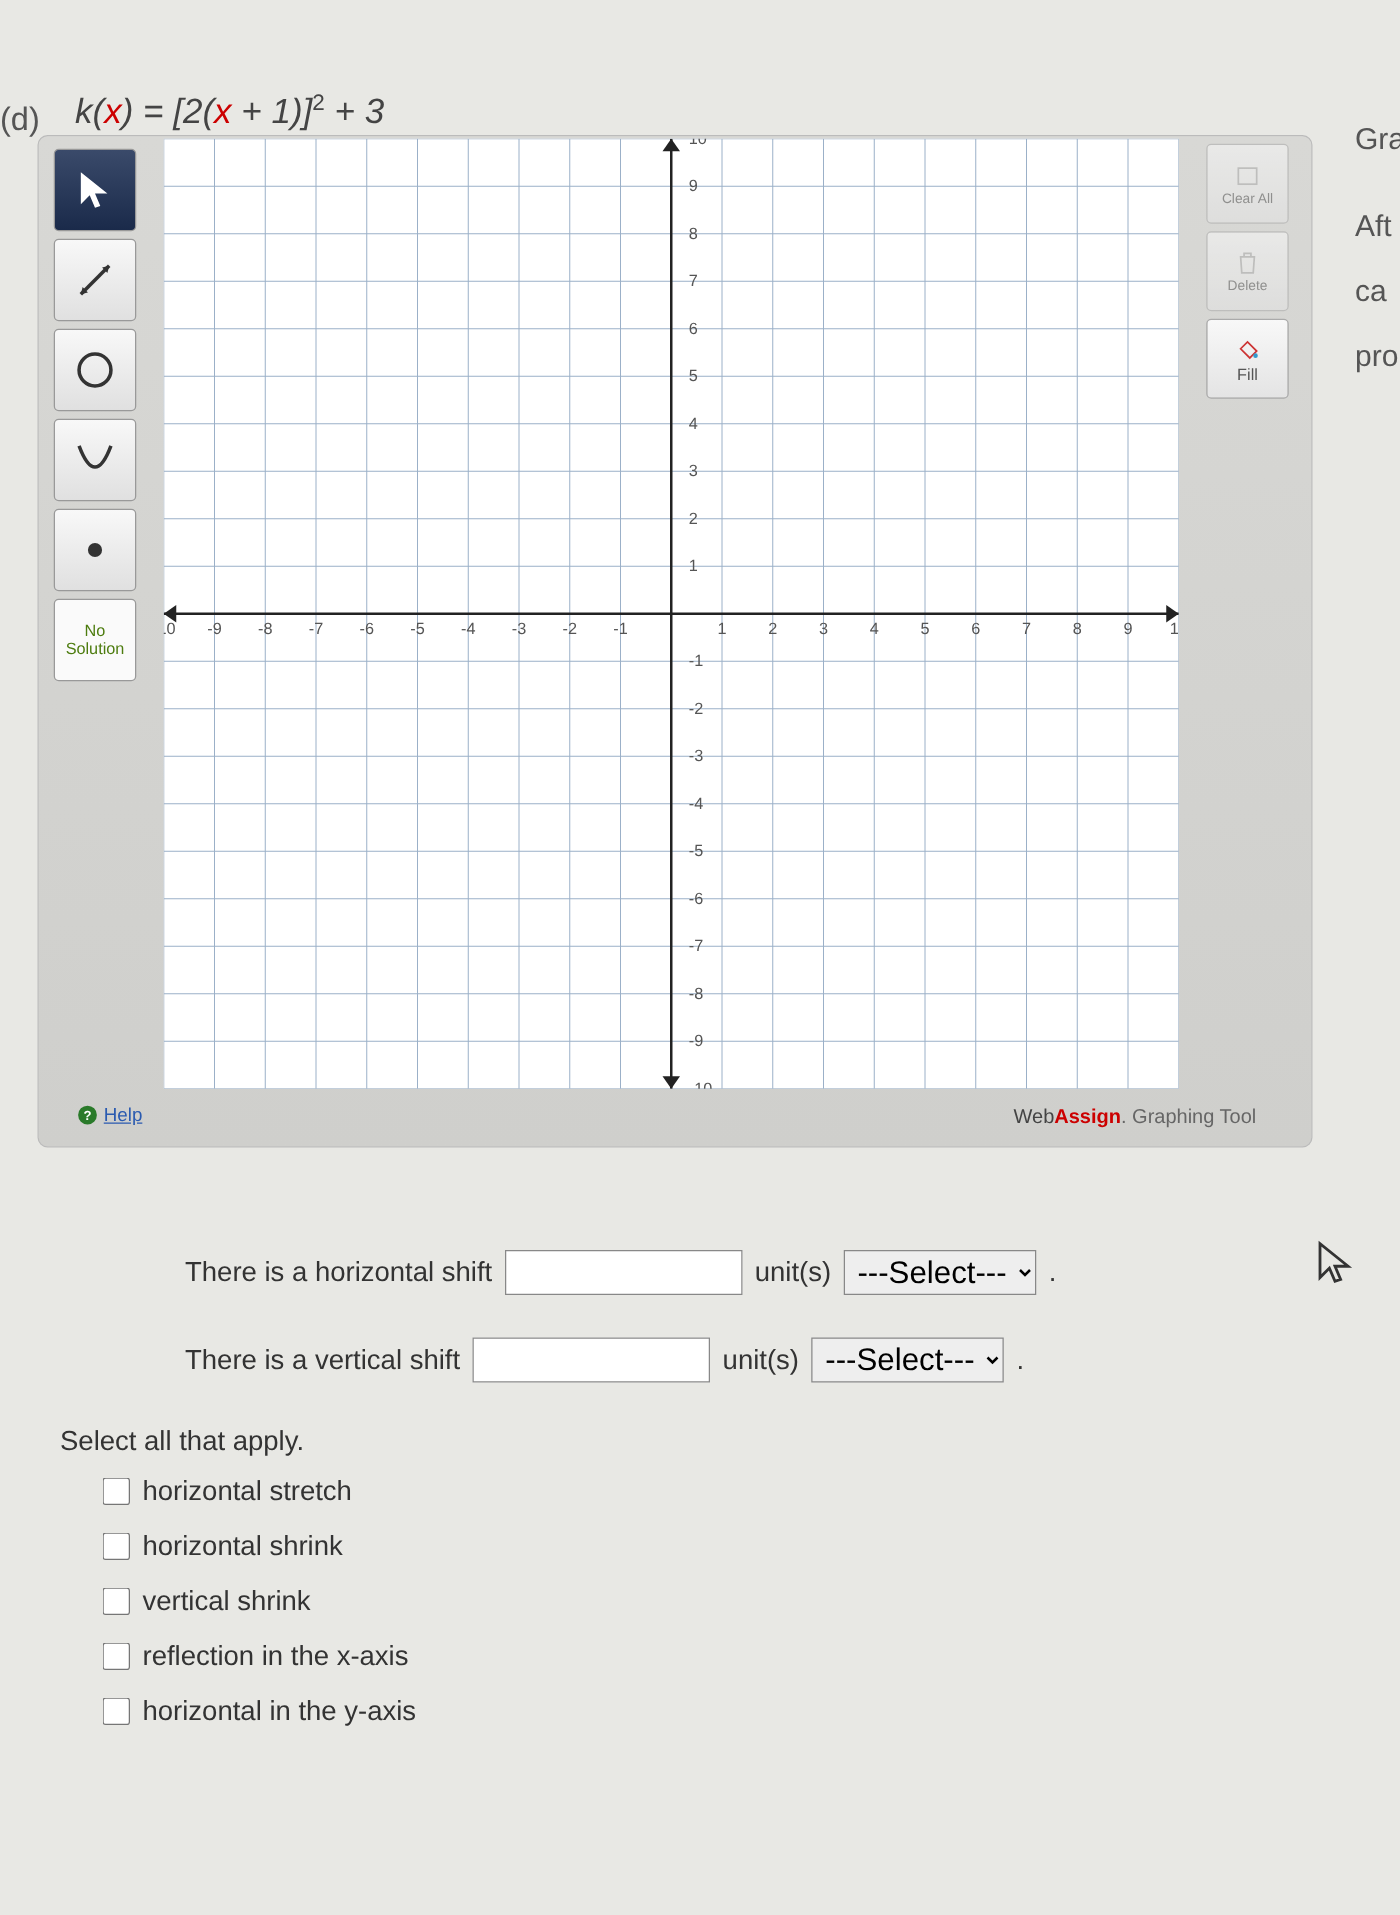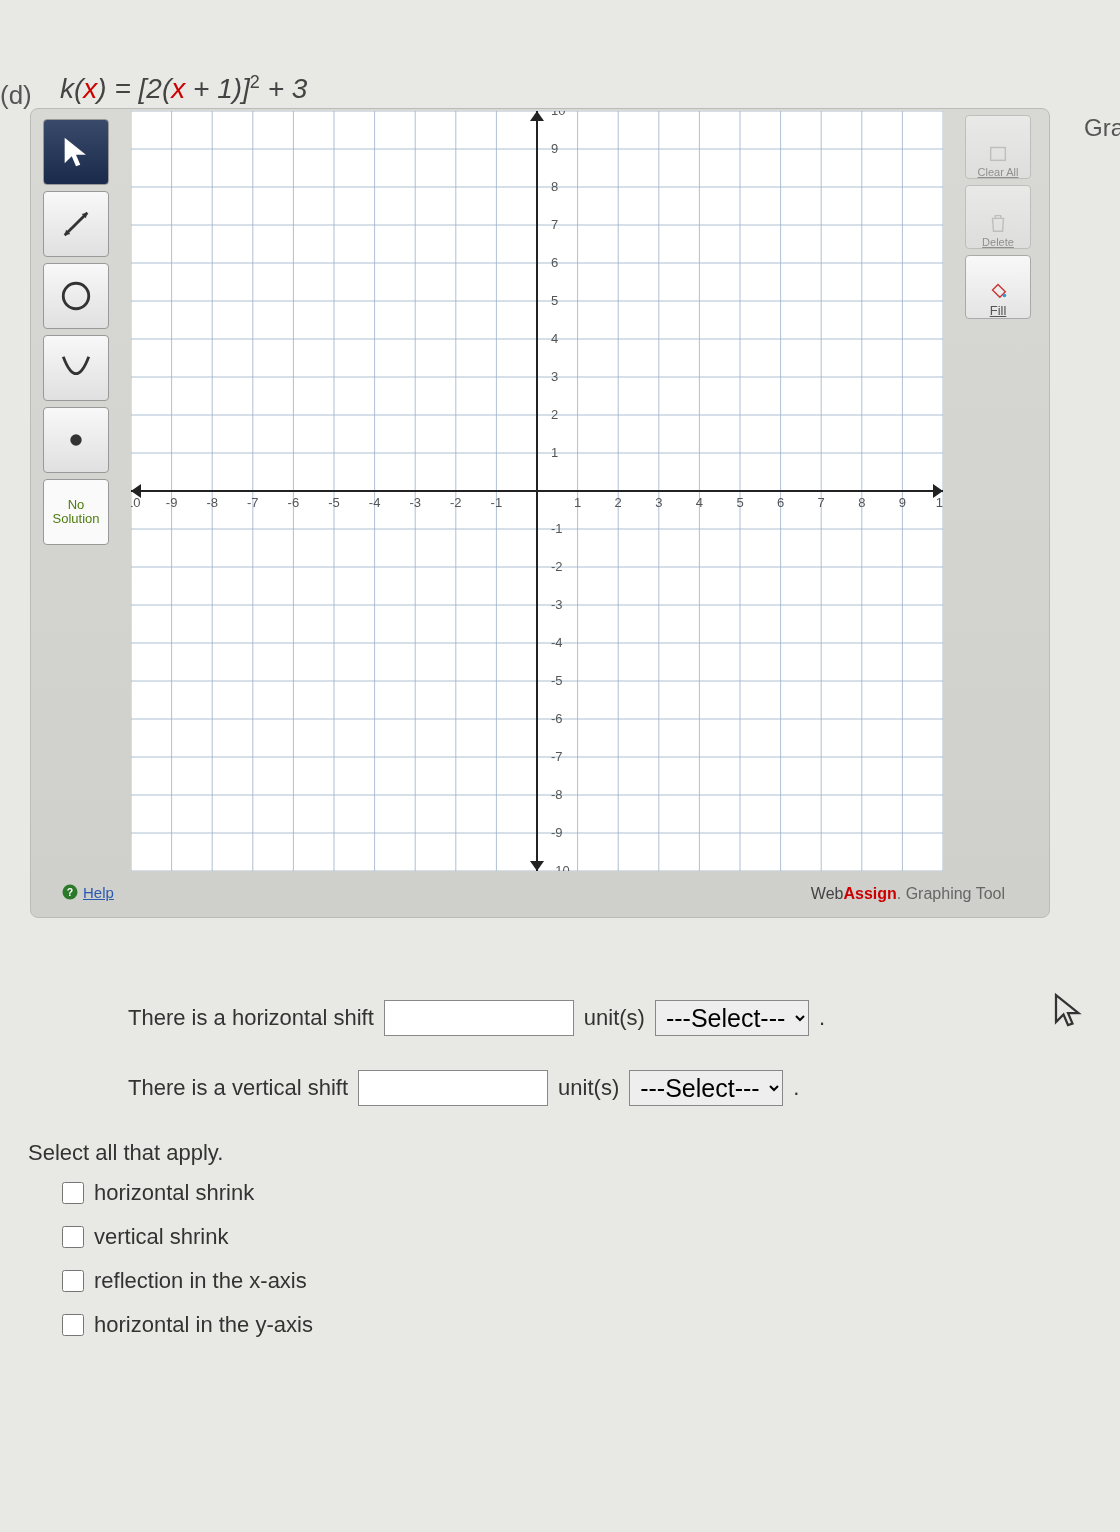--- a/index.html
+++ b/index.html
@@ -81,26 +81,25 @@
   }
   .right-btn {
     width: 66px;
     height: 64px;
     background: linear-gradient(#f8f8f8,#e4e4e4);
     border: 1px solid #aaa;
     border-radius: 4px;
     display: flex;
     flex-direction: column;
     align-items: center;
-    justify-content: flex-end;
+    justify-content: center;
     font-size: 13px;
     color: #555;
     cursor: pointer;
     gap:2px;
-    text-decoration:underline;
   }
   .right-btn.disabled { opacity:.55; }
   .right-btn svg { width:22px; height:22px; }
 
   .graph-area {
     position: absolute;
     top: 2px;
     left: 100px;
     width: 812px;
     height: 760px;
@@ -129,28 +128,28 @@
   .branding .wa b { color:#c00; font-weight:bold; }
 
   .side-labels {
     position:absolute;
     top: 98px;
     right: 0;
     width: 36px;
     font-size: 24px;
     color: #555;
     display:flex;
+    flex-direction:column;
     gap: 24px;
-    margin-top: 16px;
   }
 
   .form-area {
     position: absolute;
     top: 1000px;
-    left: 128px;
+    left: 148px;
     width: 940px;
     font-size: 22px;
     color: #333;
   }
   .form-row {
     display:flex;
     align-items:center;
     gap: 10px;
     margin-bottom: 34px;
   }
@@ -387,20 +386,24 @@
     <select class="selectbox">
       <option>---Select---</option>
     </select>
     <span>.</span>
   </div>
 
   <div class="select-title" style="margin-left:-100px">Select all that apply.</div>
 
   <div class="check-row" style="margin-left:-66px">
     <input type="checkbox" style="">
+    <span>horizontal stretch</span>
+  </div>
+  <div class="check-row" style="margin-left:-66px">
+    <input type="checkbox" style="">
     <span>horizontal shrink</span>
   </div>
   <div class="check-row" style="margin-left:-66px">
     <input type="checkbox" style="">
     <span>vertical shrink</span>
   </div>
   <div class="check-row" style="margin-left:-66px">
     <input type="checkbox" style="">
     <span>reflection in the x-axis</span>
   </div>

